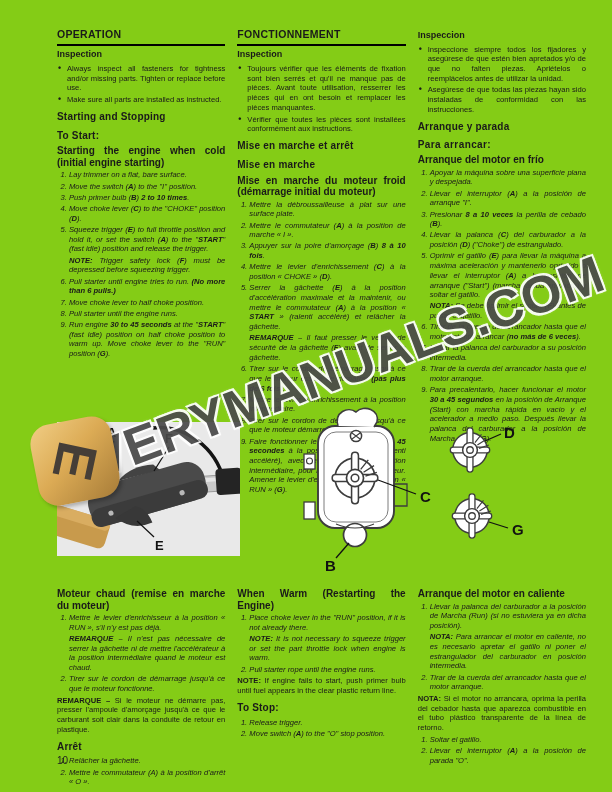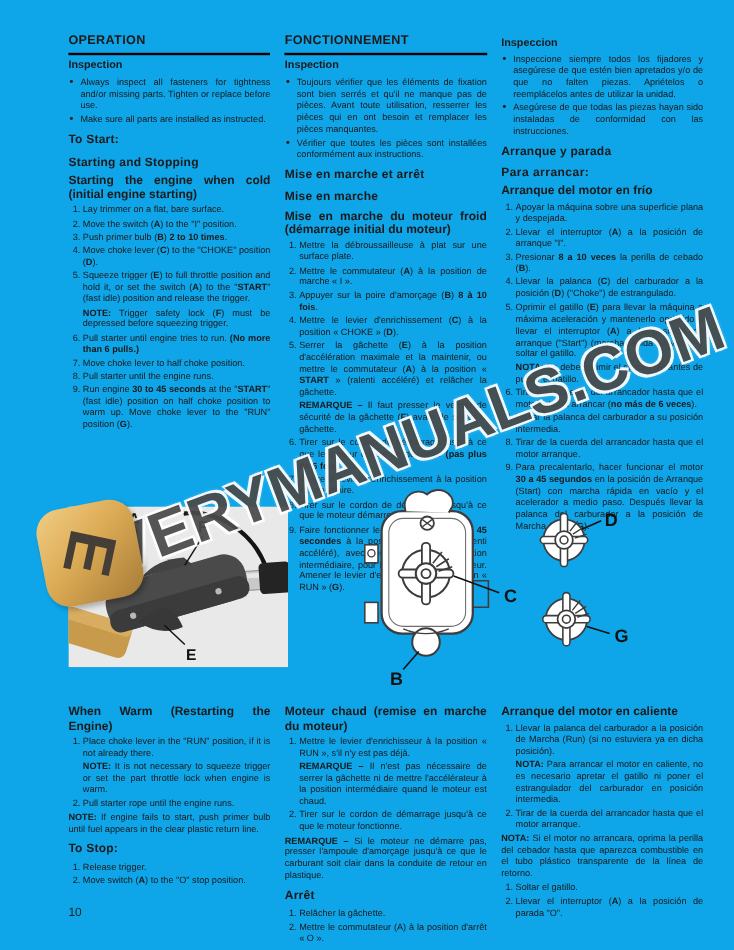--- a/index.html
+++ b/index.html
@@ -1,32 +1,32 @@
 <!DOCTYPE html>
 <html><head>
 <meta charset="utf-8">
 <style>
   html,body{margin:0;padding:0;background:#fff;}
-  .page{position:relative;width:612px;height:792px;background:#0ea5e9;overflow:hidden;
+  .page{position:relative;width:612px;height:792px;background:#84cc16;overflow:hidden;
         font-family:"Liberation Sans",sans-serif;color:#1a1a1a;}
   .cols{position:absolute;left:57px;right:26px;display:flex;gap:12px;}
   .cols.top{top:28px;}
   .cols.bottom{top:586px;}
   .col{flex:1;min-width:0;font-size:7.6px;line-height:1.28;text-align:justify;}
   h1.rule{font-size:10.5px;font-weight:bold;letter-spacing:.3px;margin:0 0 3px 0;
           border-bottom:2.5px solid #000;padding-bottom:3px;}
   h2.sub{font-size:9px;margin:2px 0 3px 0;}
   h2.big{font-size:10px;letter-spacing:.2px;margin:6px 0 3px 0;}
   h2.heavy{font-size:10px;font-weight:900;letter-spacing:.4px;margin:6px 0 2px 0;}
   h3.h3{font-size:10px;margin:2px 0 2px 0;line-height:1.15;}
   ul.bul{list-style:none;margin:0 0 2px 0;padding:0 0 0 10px;}
   ul.bul li{position:relative;margin-bottom:2px;}
   ul.bul li::before{content:"\2022";position:absolute;left:-9px;top:-1px;font-size:9px;font-weight:bold;}
   ol.steps{margin:0;padding:0 0 0 12px;}
-  ol.steps li{margin-bottom:1.5px;}
+  ol.steps li{margin-bottom:1.5px;font-style:italic;}
   .note{margin:1.5px 0 1.5px 0;}
   .note-flush{margin:2px 0 2px 0;}
   .pagenum{position:absolute;left:57px;top:755px;font-size:10px;color:#222;}
   
   .photo{position:absolute;left:57px;top:422px;width:183px;height:134px;}
   .drawing{position:absolute;left:298px;top:406px;width:258px;height:172px;}
   
   .wm-text{position:absolute;left:60px;top:444px;width:550px;white-space:nowrap;
            font-size:52px;font-weight:800;letter-spacing:0.5px;color:#4a4a4a;opacity:.93;
            transform:rotate(-20.5deg);transform-origin:0 50%;z-index:60;
@@ -44,22 +44,22 @@
 
   <div class="cols top">
 
     <div class="col">
       <h1 class="rule">OPERATION</h1>
       <h2 class="sub">Inspection</h2>
       <ul class="bul">
         <li><span>Always inspect all fasteners for tightness and/or missing parts. Tighten or replace before use.</span></li>
         <li><span>Make sure all parts are installed as instructed.</span></li>
       </ul>
+      <h2 class="big">Starting and Stopping</h2>
       <h2 class="big">To Start:</h2>
-      <h2 class="big">Starting and Stopping</h2>
       <h3 class="h3">Starting the engine when cold (initial engine starting)</h3>
       <ol class="steps">
         <li><span>Lay trimmer on a flat, bare surface.</span></li>
         <li><span>Move the switch (<b>A</b>) to the "I" position.</span></li>
         <li><span>Push primer bulb (<b>B</b>)  <b>2 to 10 times</b>.</span></li>
         <li><span>Move choke lever (<b>C</b>)  to the "CHOKE" position (<b>D</b>).</span></li>
         <li><span>Squeeze trigger (<b>E</b>)  to full throttle position and hold it, or set the switch (<b>A</b>) to the "<b>START</b>" (fast idle) position and release the trigger.</span>
           <div class="note"><b>NOTE:</b> Trigger safety lock (<b>F</b>) must be depressed before squeezing trigger.</div>
         </li>
         <li><span>Pull starter until engine tries to run. <b>(No more than 6  pulls.)</b></span></li>
@@ -200,52 +200,52 @@
       <text x="122" y="96" font-family="Liberation Sans, sans-serif" font-size="15" font-weight="bold" fill="#111">C</text>
       <text x="27" y="165" font-family="Liberation Sans, sans-serif" font-size="15" font-weight="bold" fill="#111">B</text>
       <text x="206" y="32" font-family="Liberation Sans, sans-serif" font-size="15" font-weight="bold" fill="#111">D</text>
       <text x="214" y="129" font-family="Liberation Sans, sans-serif" font-size="15" font-weight="bold" fill="#111">G</text>
     </svg>
   </div>
 
   <div class="cols bottom">
 
     <div class="col">
+      <h3 class="h3">Moteur chaud (remise en marche du moteur)</h3>
+      <ol class="steps">
+        <li><span>Mettre le levier d'enrichisseur à la position « RUN », s'il n'y est pas déjà.</span>
+          <div class="note"><b>REMARQUE –</b> Il n'est pas nécessaire de serrer la gâchette ni de mettre l'accélérateur à la position intermédiaire quand le moteur est chaud.</div>
+        </li>
+        <li><span>Tirer sur le cordon de démarrage jusqu'à ce que le moteur fonctionne.</span></li>
+      </ol>
+      <div class="note-flush"><b>REMARQUE –</b> Si le moteur ne démarre pas, presser l'ampoule d'amorçage jusqu'à ce que le carburant soit clair dans la conduite de retour en plastique.</div>
+      <h2 class="big">Arrêt</h2>
+      <ol class="steps">
+        <li><span>Relâcher la gâchette.</span></li>
+        <li><span>Mettre le commutateur (A) à la position d'arrêt « O ».</span></li>
+      </ol>
+    </div>
+
+    <div class="col">
       <h3 class="h3">When Warm (Restarting the Engine)</h3>
       <ol class="steps">
         <li><span>Place choke lever in the "RUN" position, if it is not already there.</span>
           <div class="note"><b>NOTE:</b> It is not necessary to squeeze trigger or set the part throttle lock when engine is warm.</div>
         </li>
         <li><span>Pull starter rope until the engine runs.</span></li>
       </ol>
       <div class="note-flush"><b>NOTE:</b> If engine fails to start, push primer bulb until fuel appears in the clear plastic return line.</div>
       <h2 class="big">To Stop:</h2>
       <ol class="steps">
         <li><span>Release trigger.</span></li>
         <li><span>Move switch (<b>A</b>) to the "O" stop position.</span></li>
       </ol>
     </div>
 
     <div class="col">
-      <h3 class="h3">Moteur chaud (remise en marche du moteur)</h3>
-      <ol class="steps">
-        <li><span>Mettre le levier d'enrichisseur à la position « RUN », s'il n'y est pas déjà.</span>
-          <div class="note"><b>REMARQUE –</b> Il n'est pas nécessaire de serrer la gâchette ni de mettre l'accélérateur à la position intermédiaire quand le moteur est chaud.</div>
-        </li>
-        <li><span>Tirer sur le cordon de démarrage jusqu'à ce que le moteur fonctionne.</span></li>
-      </ol>
-      <div class="note-flush"><b>REMARQUE –</b> Si le moteur ne démarre pas, presser l'ampoule d'amorçage jusqu'à ce que le carburant soit clair dans la conduite de retour en plastique.</div>
-      <h2 class="big">Arrêt</h2>
-      <ol class="steps">
-        <li><span>Relâcher la gâchette.</span></li>
-        <li><span>Mettre le commutateur (A) à la position d'arrêt « O ».</span></li>
-      </ol>
-    </div>
-
-    <div class="col">
       <h3 class="h3">Arranque del motor en caliente</h3>
       <ol class="steps">
         <li><span>Llevar la palanca del carburador a la posición de Marcha (Run) (si no estuviera ya en dicha posición).</span>
           <div class="note"><b>NOTA:</b> Para arrancar el motor en caliente, no es necesario apretar el gatillo ni poner el estrangulador del carburador en posición intermedia.</div>
         </li>
         <li><span>Tirar de la cuerda del arrancador hasta que el motor arranque.</span></li>
       </ol>
       <div class="note-flush"><b>NOTA:</b> Si el motor no arrancara, oprima la perilla del cebador hasta que aparezca combustible en el tubo plástico transparente de la línea de retorno.</div>
       <ol class="steps">
         <li><span>Soltar el gatillo.</span></li>

